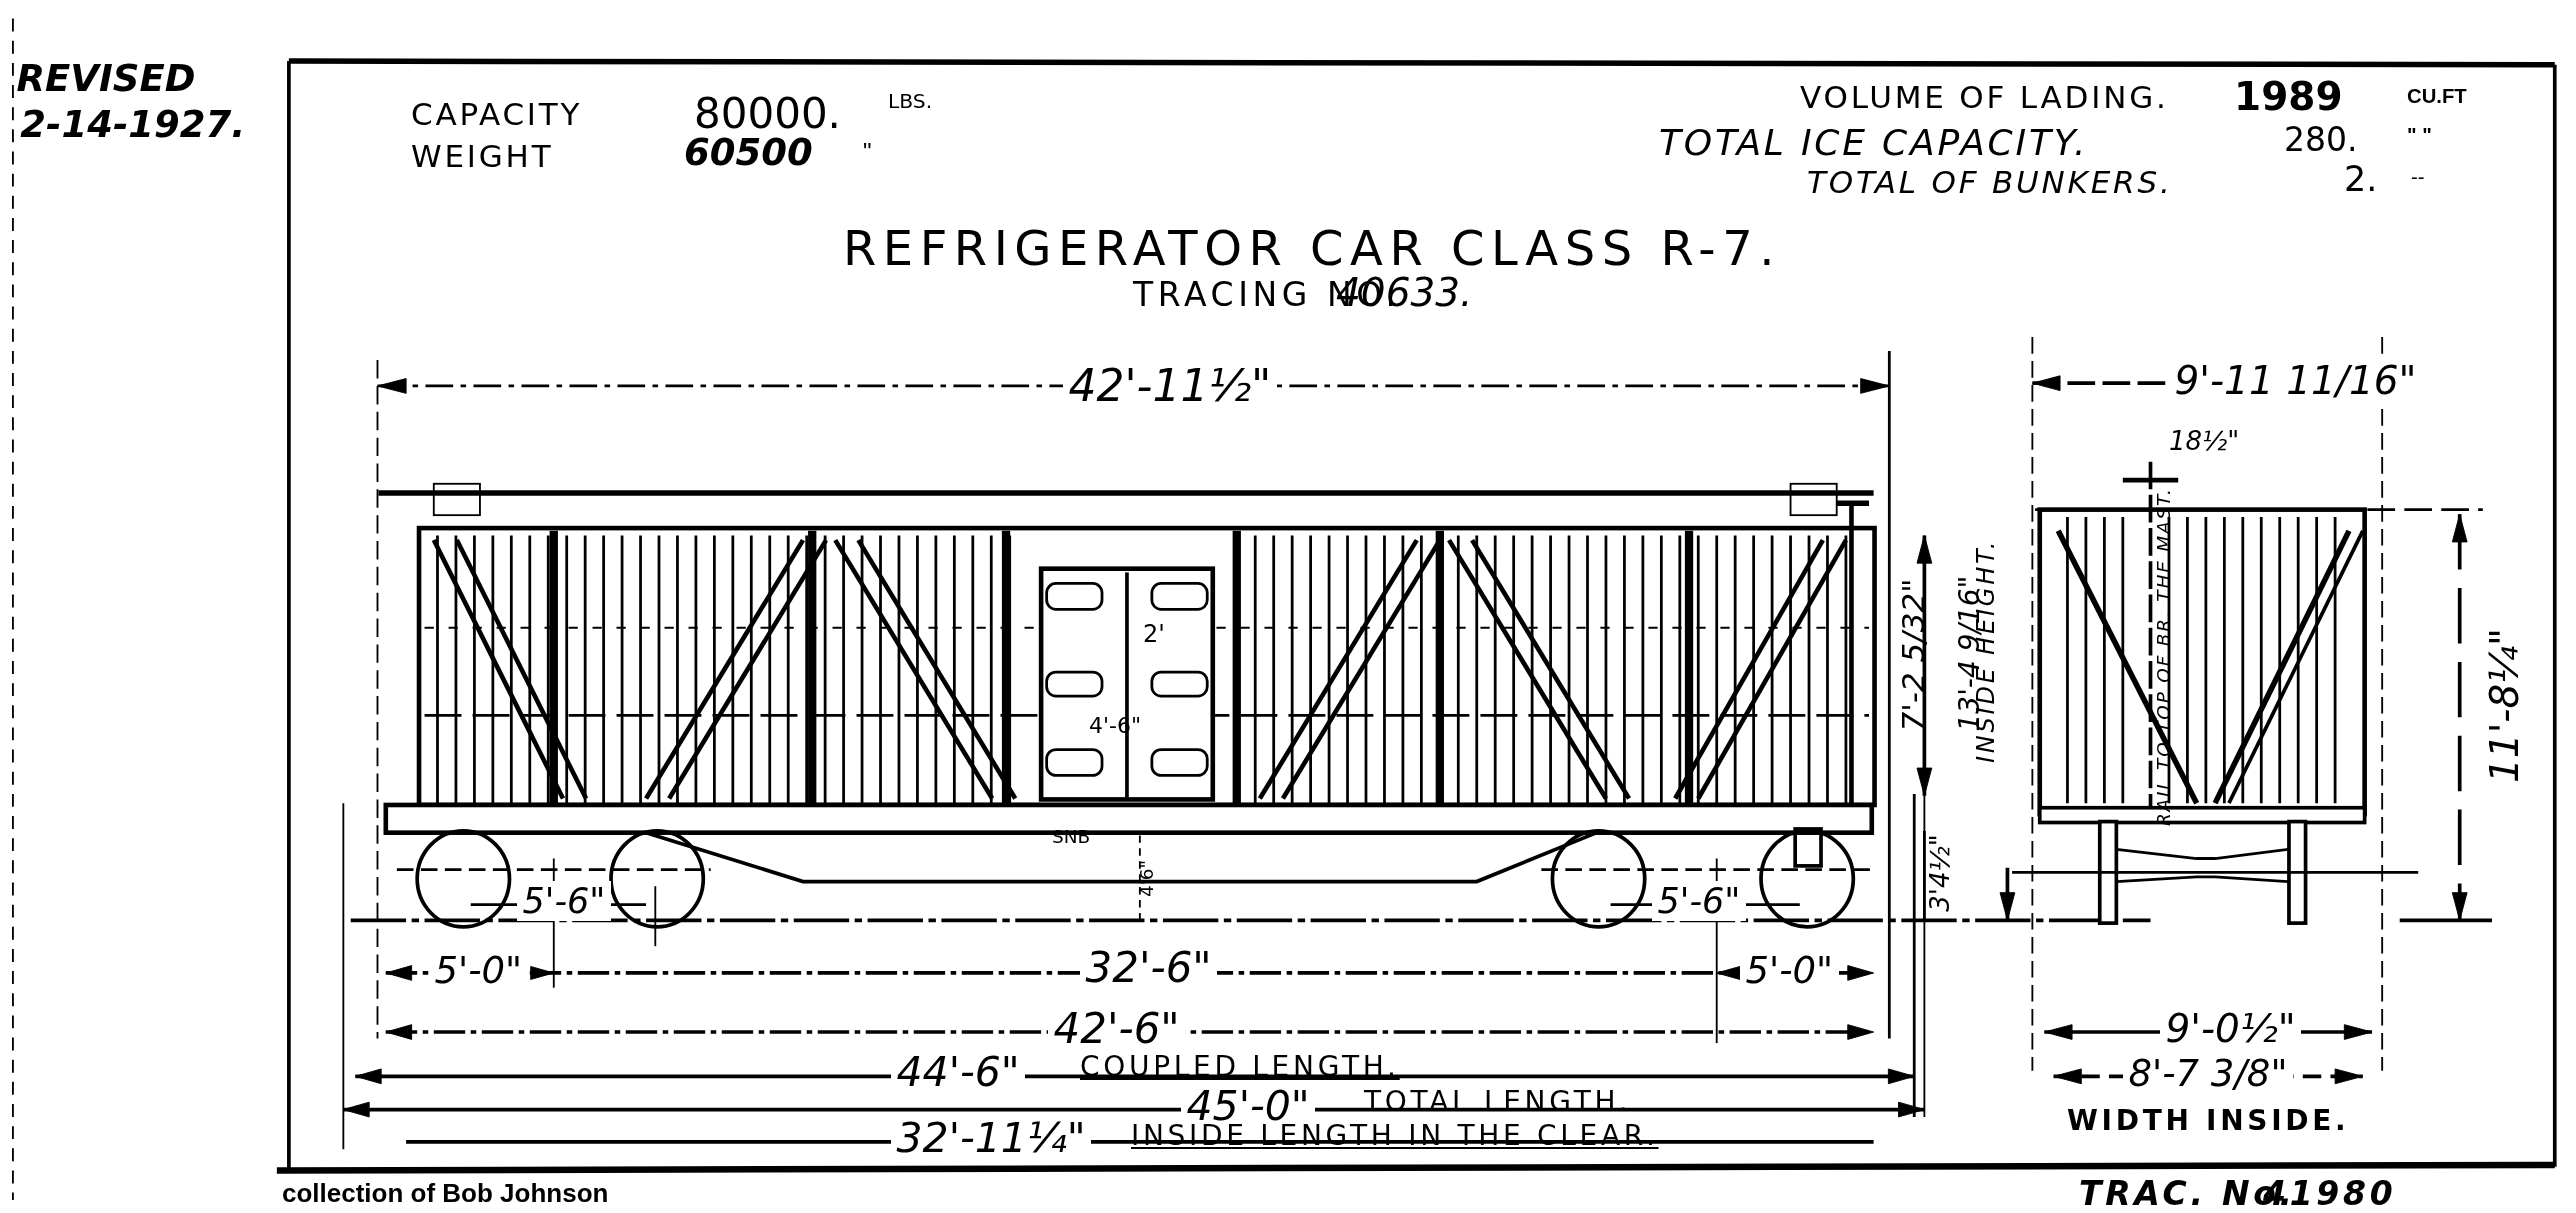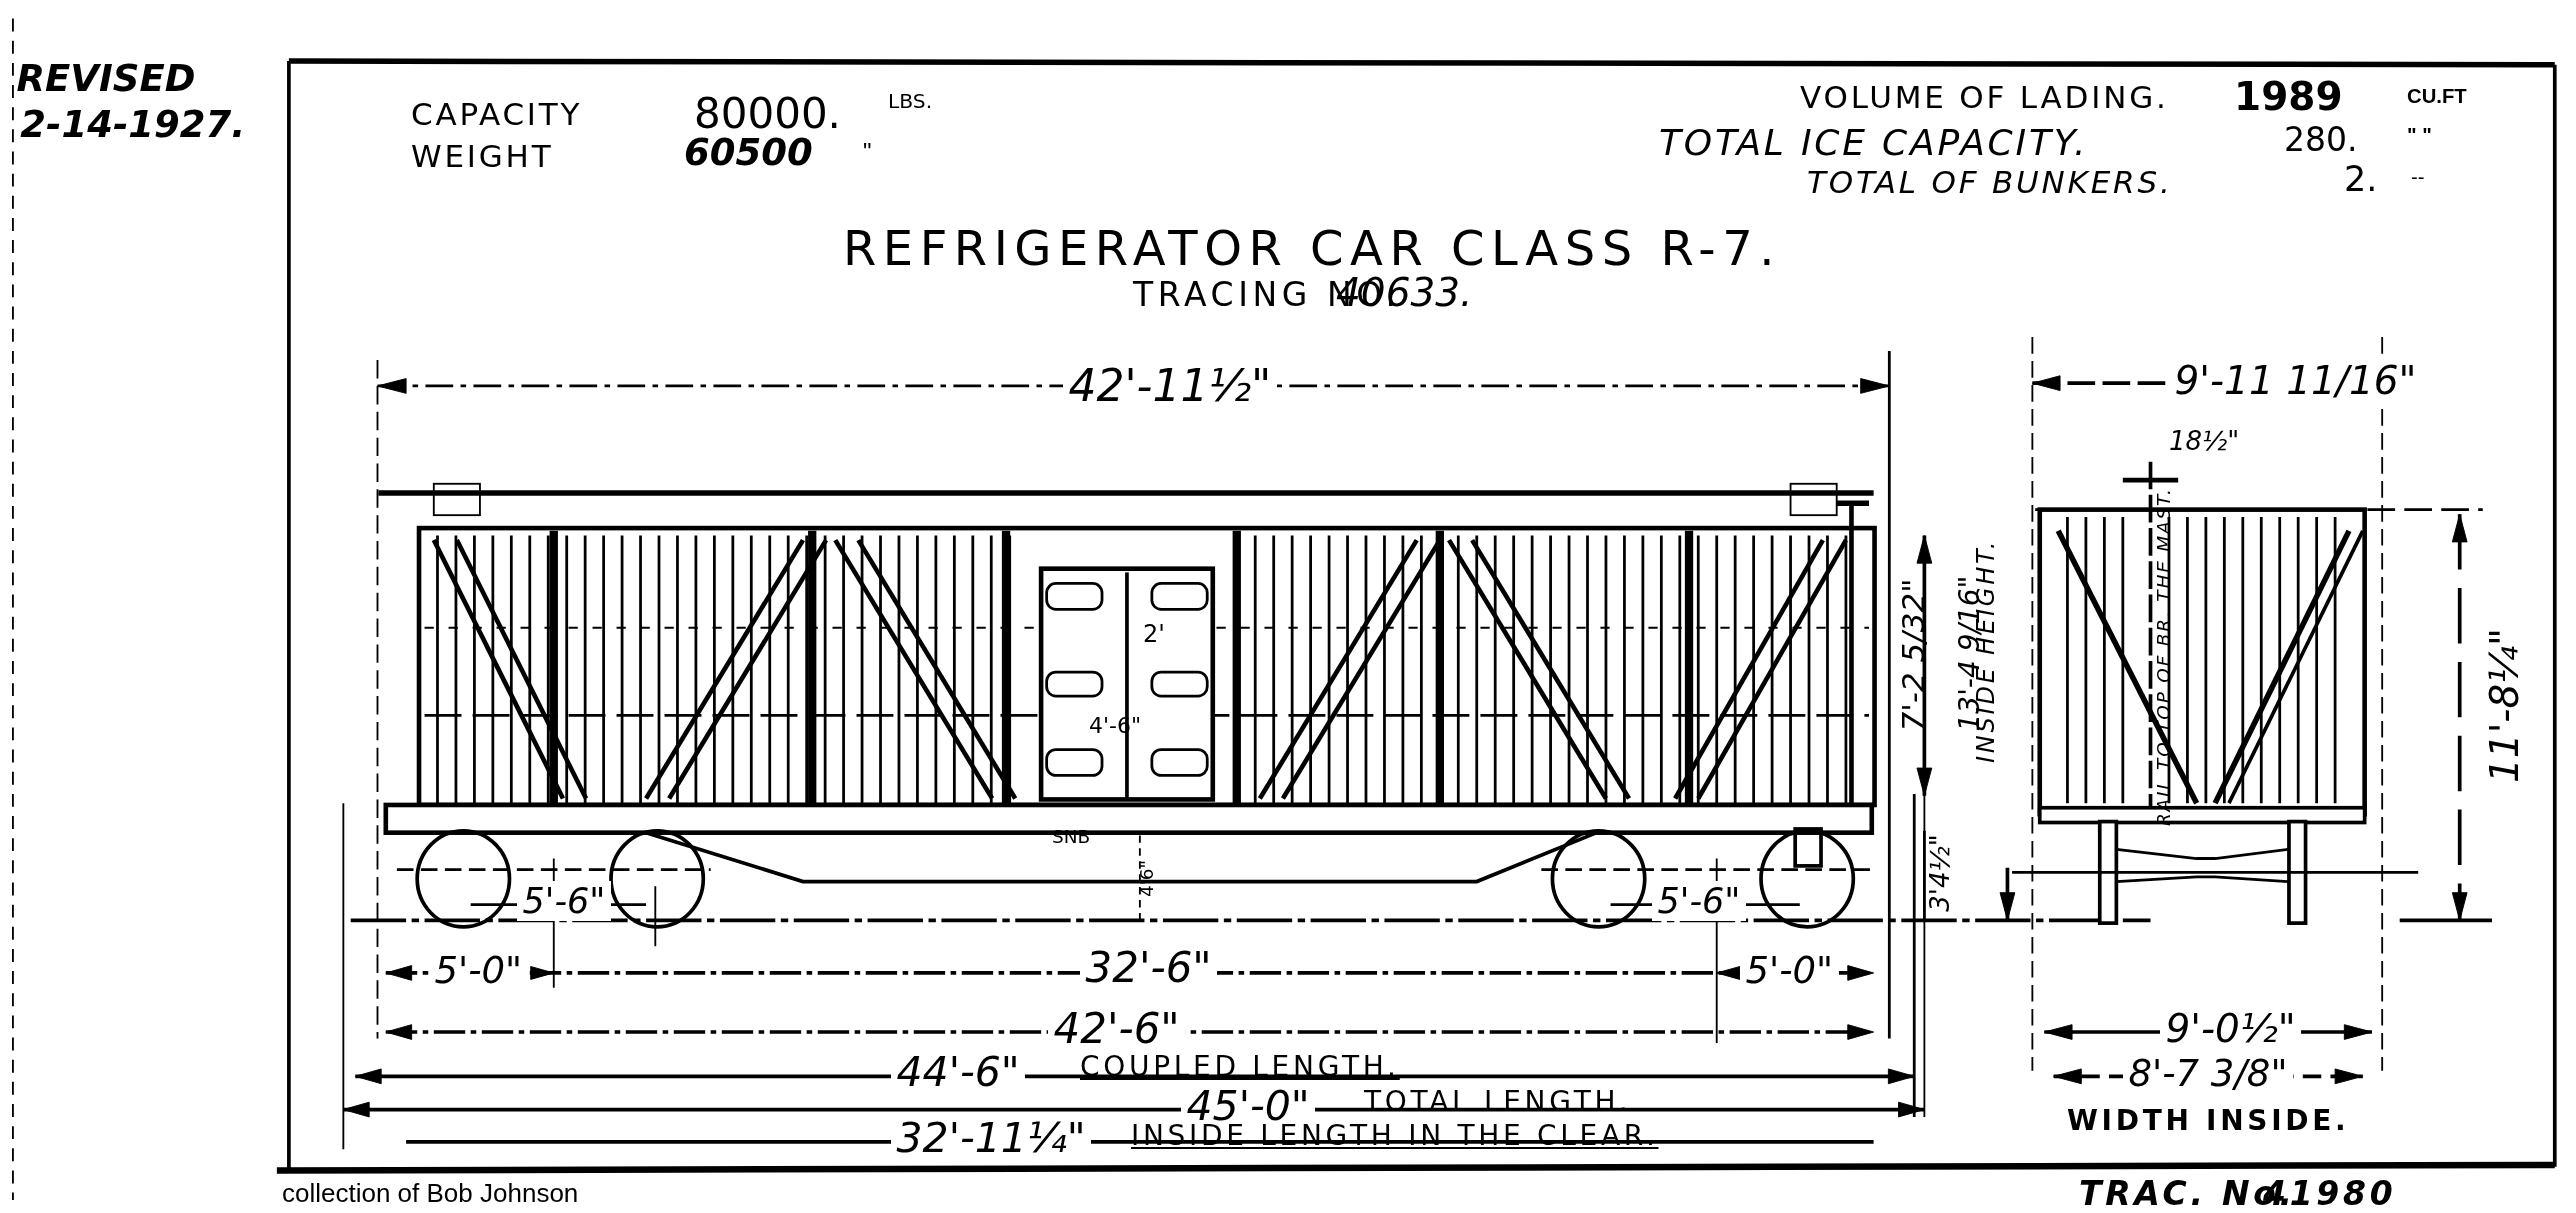--- a/index.html
+++ b/index.html
@@ -316,16 +316,16 @@
 <div class="abs" style="left:1837px; top:637px; font-size:18.5px; letter-spacing:1.8px; font-style:italic; font-family:'DejaVu Sans', sans-serif; transform:rotate(-90deg) translate(-9.2px, 157px);">RAIL TO TOP OF BR. THE MAST.</div>
 <div class="abs" style="left:1901px; top:858px; font-size:26px; font-style:italic; font-family:'DejaVu Sans', sans-serif; transform:rotate(-90deg);">3'4½"</div>
 
 <div class="abs dim" style="left:2169px; top:358px; font-size:39px;">9'-11 11/16"</div>
 <div class="abs" style="left:2169px; top:426px; font-size:26px; font-style:italic; font-family:'DejaVu Sans', sans-serif;">18½"</div>
 <div class="abs" style="left:2427px; top:683px; font-size:39px; font-style:italic; font-family:'DejaVu Sans', sans-serif; transform:rotate(-90deg); background:#fff;">11'-8¼"</div>
 <div class="abs dim" style="left:2160px; top:1006px; font-size:39px;">9'-0½"</div>
 <div class="abs dim" style="left:2123px; top:1052px; font-size:37px;">8'-7 3/8"</div>
 <div class="abs lbl" style="left:2067px; top:1104px; font-weight:bold;">WIDTH INSIDE.</div>
 
-<div class="abs" style="left:282px; top:1178px; font-size:26px; font-family:'Liberation Sans', sans-serif;">collection of Bob Johnson</div>
+<div class="abs" style="left:282px; top:1178px; font-size:26px; font-family:'Liberation Sans', sans-serif;font-weight:bold;">collection of Bob Johnson</div>
 <div class="abs hand" style="left:2079px; top:1174px; font-size:33px; letter-spacing:3.7px;">TRAC. No.</div>
 <div class="abs hand" style="left:2263px; top:1174px; font-size:33px; letter-spacing:3.7px;">41980</div>
 
 
 </body></html>

